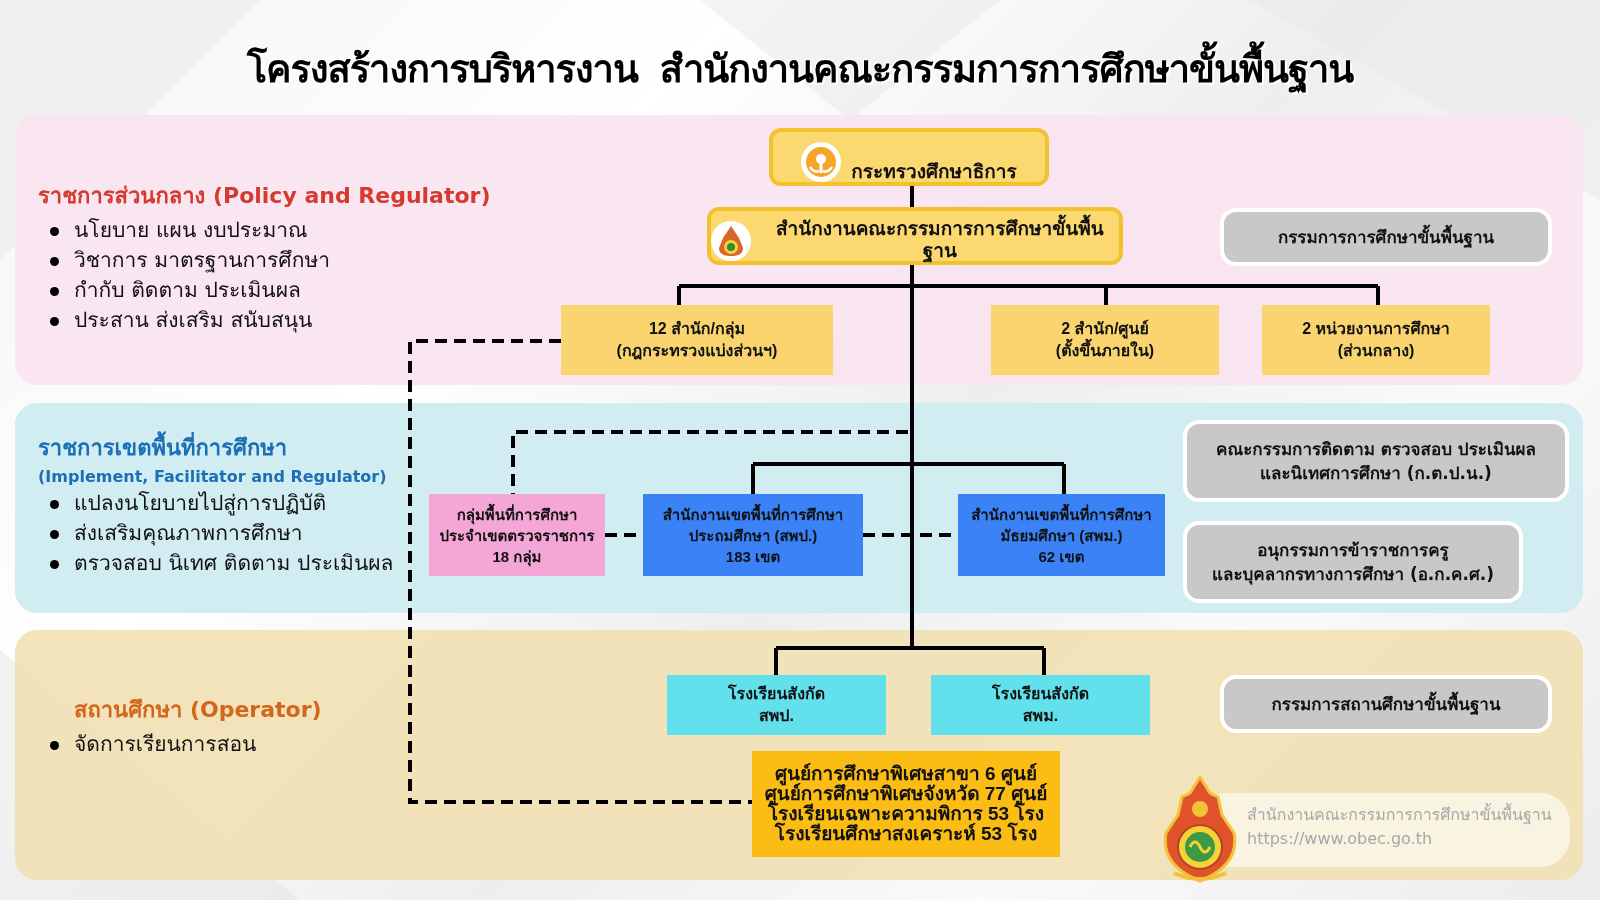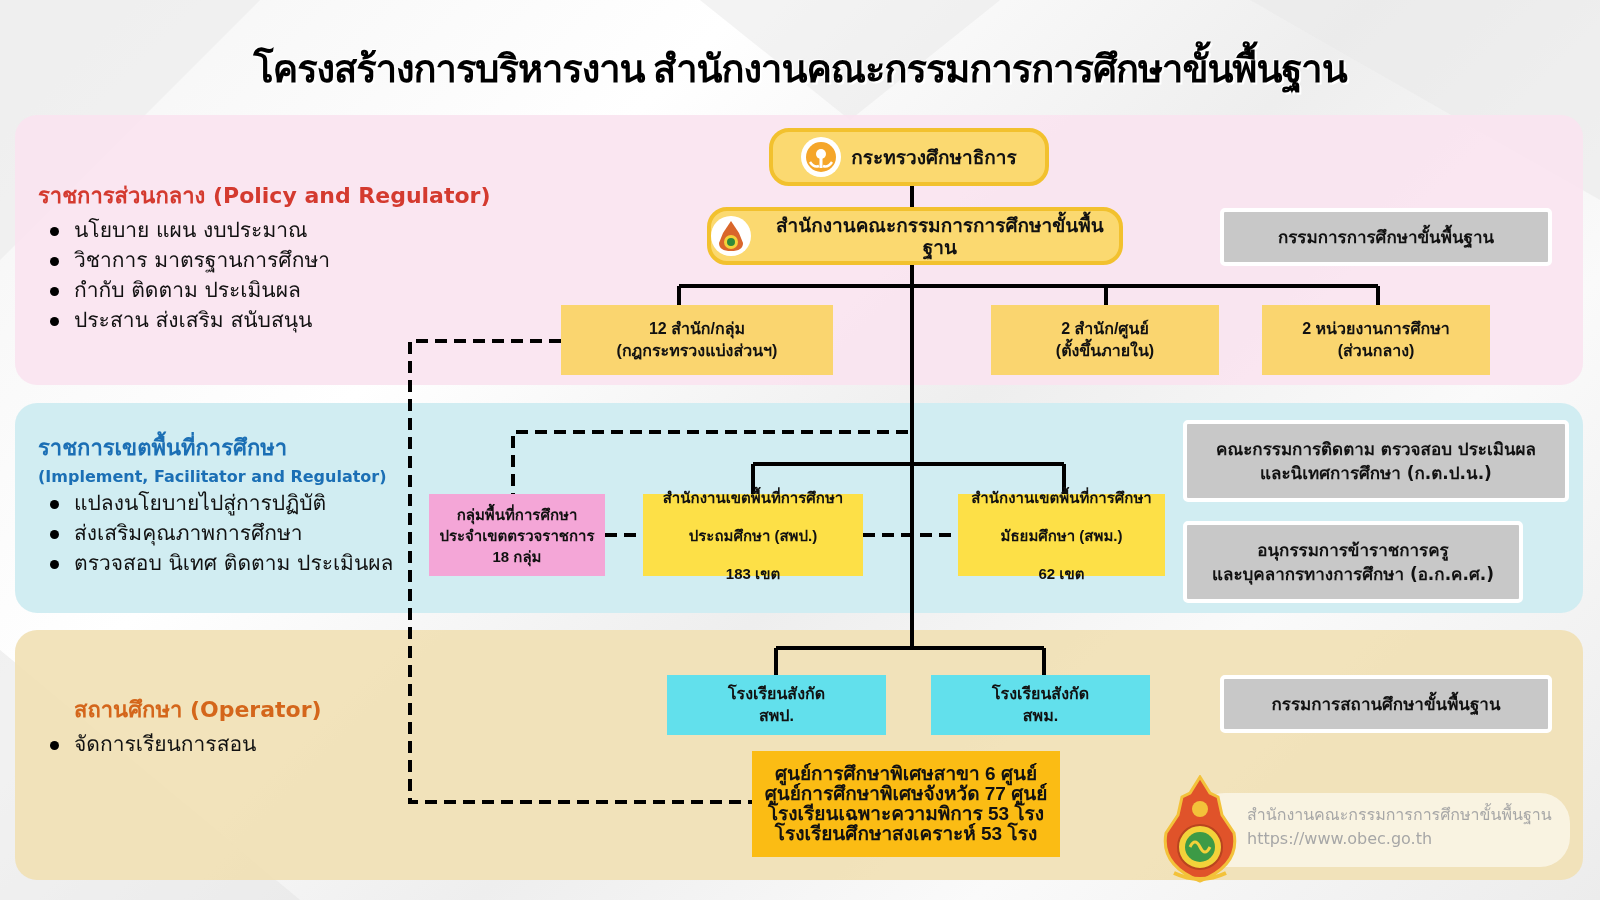--- a/index.html
+++ b/index.html
@@ -6,21 +6,21 @@
   body {
     width: 1600px; height: 900px; overflow: hidden;
     font-family: "DejaVu Sans", "Liberation Sans", sans-serif;
     background: linear-gradient(135deg, #f4f4f4 0%, #ffffff 30%, #eeeeee 55%, #fafafa 75%, #ececec 100%);
     position: relative;
     color: #111;
   }
   .bg-shape { position: absolute; pointer-events: none; }
   .title {
     position: absolute; left: 0; top: 38px; width: 1600px; text-align: center;
-    font-family: Liberation Serif, serif; font-weight: 700; font-size: 38px;
+    font-family: Liberation Mono, monospace; font-weight: 700; font-size: 38px;
     color: #000; letter-spacing: -1px;
     text-shadow: 2px 2px 0 #fff, -1px -1px 0 #fff;
   }
   .band { position: absolute; left: 15px; width: 1568px; border-radius: 22px; }
   .band-central { top: 115px; height: 270px; background: rgba(250, 228, 240, 0.92); }
   .band-area { top: 403px; height: 210px; background: rgba(207, 236, 241, 0.95); }
   .band-school { top: 630px; height: 250px; background: rgba(241, 224, 180, 0.9); }
 
   .section { position: absolute; left: 38px; }
   .section h2 { font-size: 22px; font-weight: 700; white-space: nowrap; }
@@ -34,29 +34,29 @@
   .sec-area { top: 430px; }
   .sec-area h2 { color: #1b6fb5; }
   .sec-area h3 { color: #1b6fb5; }
   .sec-school { top: 692px; }
   .sec-school h2 { color: #d4661b; margin-left: 36px; }
 
   .lines { position: absolute; left: 0; top: 0; width: 1600px; height: 900px; pointer-events: none; }
 
   .node { position: absolute; display: flex; flex-direction: column; align-items: center; justify-content: center;
     text-align: center; font-weight: 700; color: #111; font-size: 16px; line-height: 22px; font-family: "Liberation Sans", sans-serif; }
-  .pill { border-radius: 20px; border: 4px solid #f2c12e; background: #fbd970; flex-direction: row; gap: 10px; }
+  .pill { border-radius: 12px; border: 4px solid #f2c12e; background: #fbd970; flex-direction: row; gap: 10px; align-items: flex-end; }
   .pill .emblem { width: 40px; height: 40px; border-radius: 50%; background: #fff; display: flex; align-items: center; justify-content: center; }
   .pill span.txt { font-size: 19px; font-family: "DejaVu Sans", sans-serif; }
   .box-yellow { background: #fad56f; }
   .box-pink { background: #f4a6d7; font-size: 15px; line-height: 21px; }
-  .box-green { background: #fde047; font-size: 15px; line-height: 21px; gap: 17px; }
+  .box-green { background: #3b82f6; font-size: 15px; line-height: 21px; }
   .box-cyan { background: #62e0ec; }
   .box-gold { background: #fbbc14; font-size: 19px; line-height: 20px; }
-  .grey-pill { position: absolute; border-radius: 5px; background: #c8c8c8; border: 4px solid #fff;
+  .grey-pill { position: absolute; border-radius: 16px; background: #c8c8c8; border: 4px solid #fff;
     display: flex; flex-direction: column; align-items: center; justify-content: center; text-align: center;
     font-weight: 700; font-size: 17px; line-height: 24px; color: #111; font-family: "DejaVu Sans", sans-serif; }
 
   .footer-pill { position: absolute; left: 1195px; top: 793px; width: 375px; height: 74px; border-radius: 30px;
     background: rgba(250, 246, 232, 0.85); padding: 10px 0 0 52px; }
   .footer-pill div { font-size: 16px; color: #a7a7a7; line-height: 24px; white-space: nowrap; }
   .obec-logo { position: absolute; left: 1160px; top: 775px; }
 </style>
 </head>
 <body>

